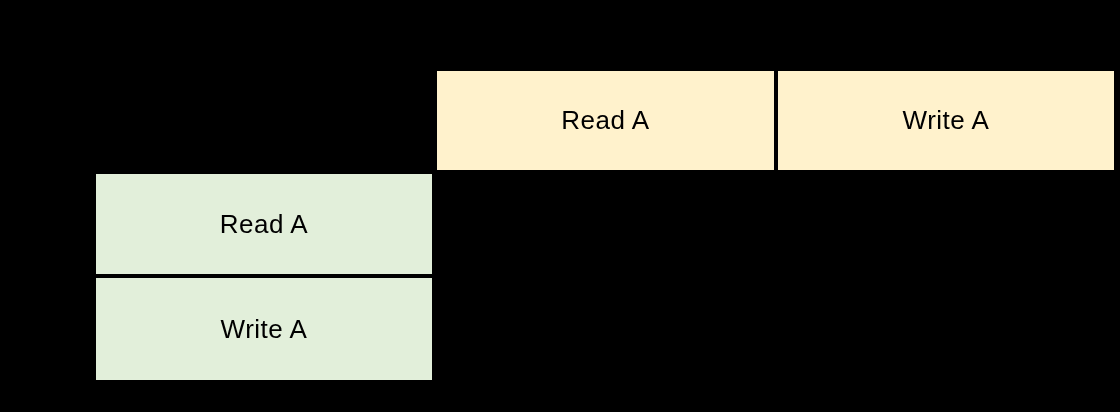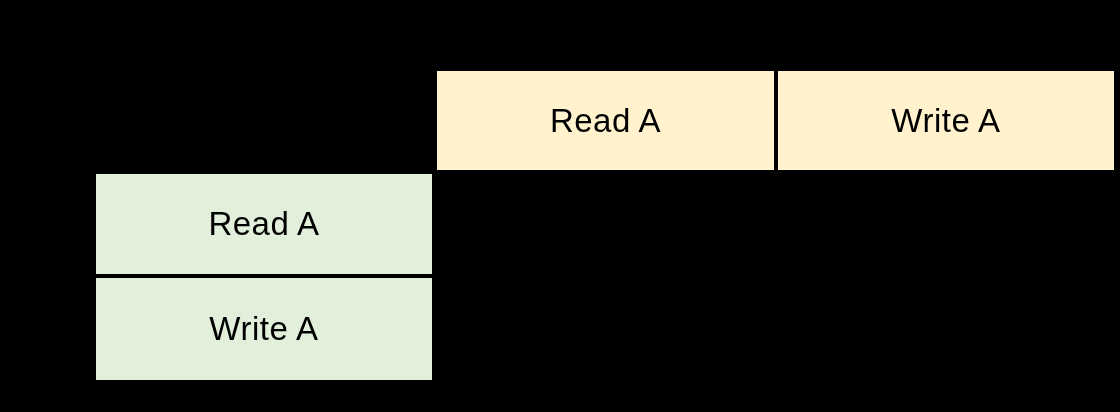--- a/index.html
+++ b/index.html
@@ -15,21 +15,21 @@
     overflow: hidden;
   }
   .op-box {
     position: absolute;
     box-sizing: border-box;
     border: 2px solid #000000;
     display: flex;
     align-items: center;
     justify-content: center;
     font-family: "Liberation Sans", sans-serif;
-    font-size: 33px;
+    font-size: 26px;
     color: #000000;
     letter-spacing: 0.5px;
   }
   #t1-read  { left: 435px; top: 69px;  width: 341px; height: 103px; }
   #t1-write { left: 776px; top: 69px;  width: 340px; height: 103px; }
   #t2-read  { left: 94px;  top: 172px; width: 340px; height: 104px; }
   #t2-write { left: 94px;  top: 276px; width: 340px; height: 106px; }
 </style>
 </head>
 <body>

